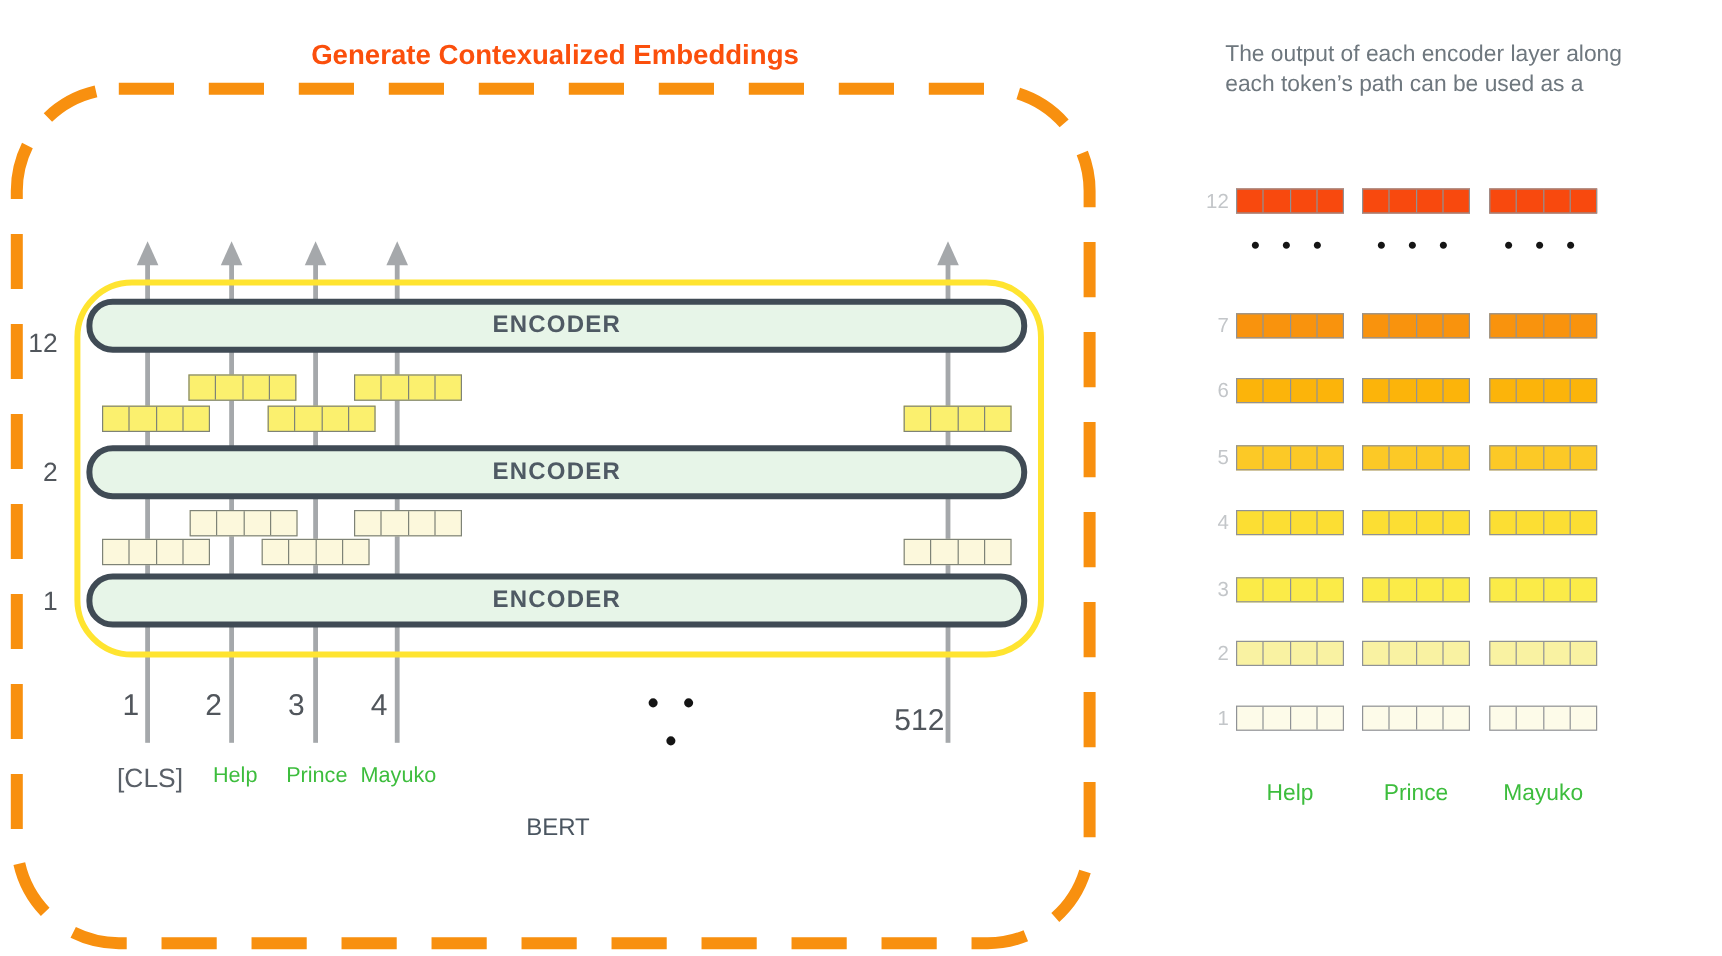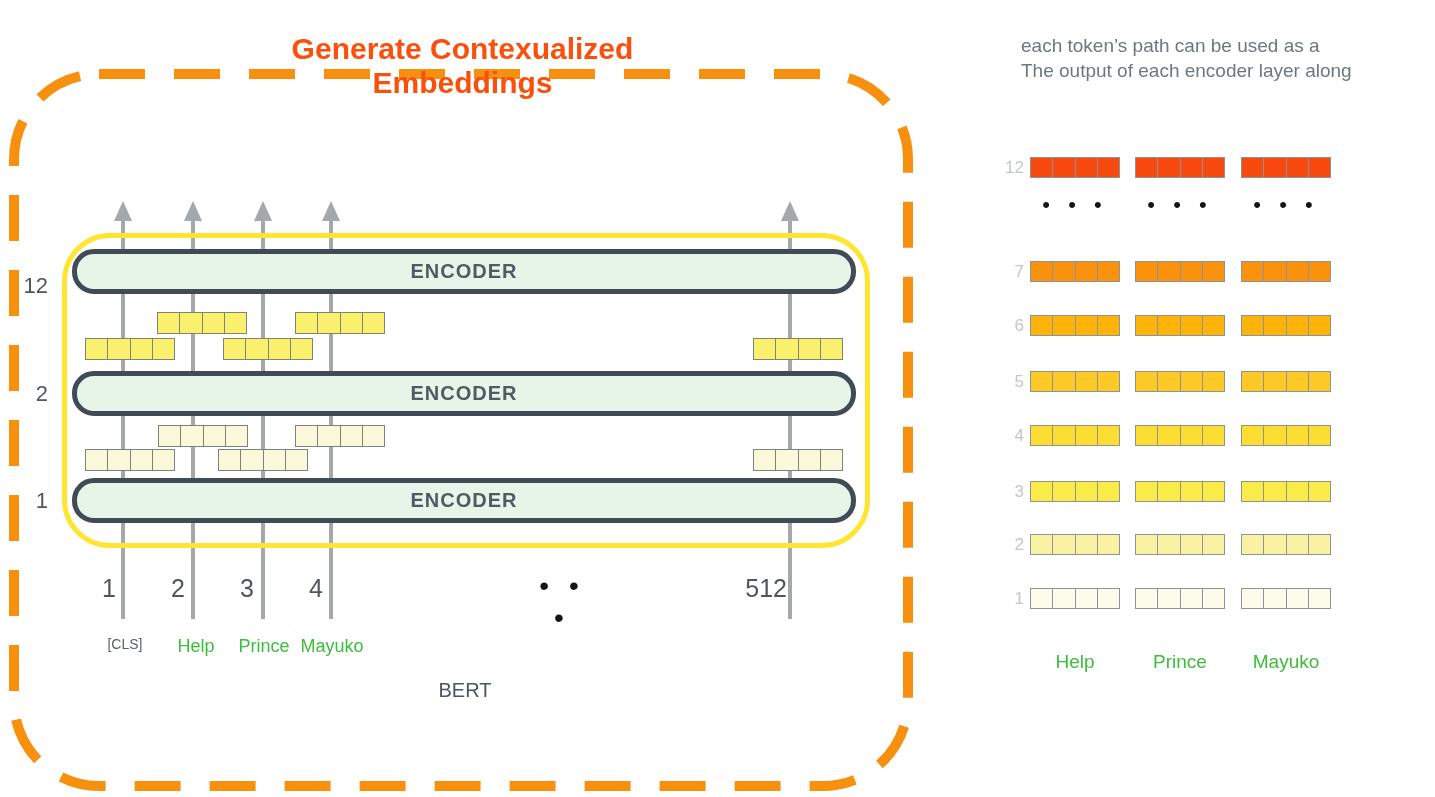--- a/index.html
+++ b/index.html
@@ -5,21 +5,21 @@
   html,body{margin:0;padding:0;background:#ffffff;}
   .canvas{
     position:relative;width:1435px;height:797px;overflow:hidden;
     font-family:"Liberation Sans",sans-serif;background:#ffffff;
   }
   .abs{position:absolute;}
 
   
   .diagram-title{
     left:235px;top:32px;width:455px;text-align:center;
-    font-size:30px;font-weight:bold;color:var(--c-title_orange);z-index:6;
+    font-size:23px;font-weight:bold;color:var(--c-title_orange);z-index:6;
   }
   .boundary-svg{left:0;top:0;z-index:0;}
   .outer-yellow-box{
     left:62px;top:233px;width:808px;height:315px;box-sizing:border-box;
     border:5px solid var(--c-outer_yellow);border-radius:48px;z-index:3;
   }
   .encoder{
     left:72px;width:784px;height:45px;box-sizing:border-box;z-index:4;
     background:var(--c-encoder_fill);border:5px solid var(--c-encoder_border);
     border-radius:22px;text-align:center;line-height:34px;
@@ -42,29 +42,29 @@
     border:1.5px solid var(--c-vector_border);
   }
   .vec--bright{background:var(--c-vector_bright);}
   .vec--pale{background:var(--c-vector_pale);}
   .vec-cell{flex:1;}
   .vec-cell + .vec-cell{border-left:1.5px solid var(--c-vector_border);}
 
   .pos-label{
     top:574px;width:44px;text-align:center;font-size:25px;color:var(--c-label_gray);z-index:5;
   }
-  .pos-512{left:723px;width:64px;text-align:right;}
+  .pos-512{left:723px;width:64px;text-align:right;margin-top:12px;}
   .left-ellipsis{
     left:526px;top:570px;width:72px;text-align:center;z-index:5;
     font-size:28px;letter-spacing:6px;color:#141414;
   }
   .tok-label{
     top:636px;width:70px;text-align:center;font-size:18px;color:var(--c-token_green);z-index:5;
   }
-  .tok--cls{font-size:14px;color:#5A6068;}
+  .tok--cls{font-size:22px;color:#5A6068;}
   .bert-label{
     left:415px;top:679px;width:100px;text-align:center;
     font-size:20px;color:#4A5560;z-index:5;
   }
 
   
   .caption{left:1021px;top:33px;z-index:5;}
   .caption-line{
     white-space:nowrap;font-size:19px;line-height:25px;color:var(--c-caption_gray);
   }
@@ -193,22 +193,22 @@
   <div class="abs pos-label pos-512">512</div>
 
   <div class="abs tok-label tok--cls" style="left:90px">[CLS]</div>
   <div class="abs tok-label" style="left:161px">Help</div>
   <div class="abs tok-label" style="left:229px">Prince</div>
   <div class="abs tok-label" style="left:297px">Mayuko</div>
 
   <div class="abs bert-label">BERT</div>
 
   <div class="abs caption">
+    <div class="caption-line">The output of each encoder layer along</div>
     <div class="caption-line">each token’s path can be used as a</div>
-    <div class="caption-line">The output of each encoder layer along</div>
   </div>
 
   <div class="abs" id="feature-rows">
       <div class="abs row-label" style="left: 984px; top: 157px;">12</div>
       <div class="abs feat-vec" style="left: 1030px; top: 157px; background: rgb(248, 73, 14);">
         <div class="feat-cell"></div>
         <div class="feat-cell"></div>
         <div class="feat-cell"></div>
         <div class="feat-cell"></div>
       </div>

